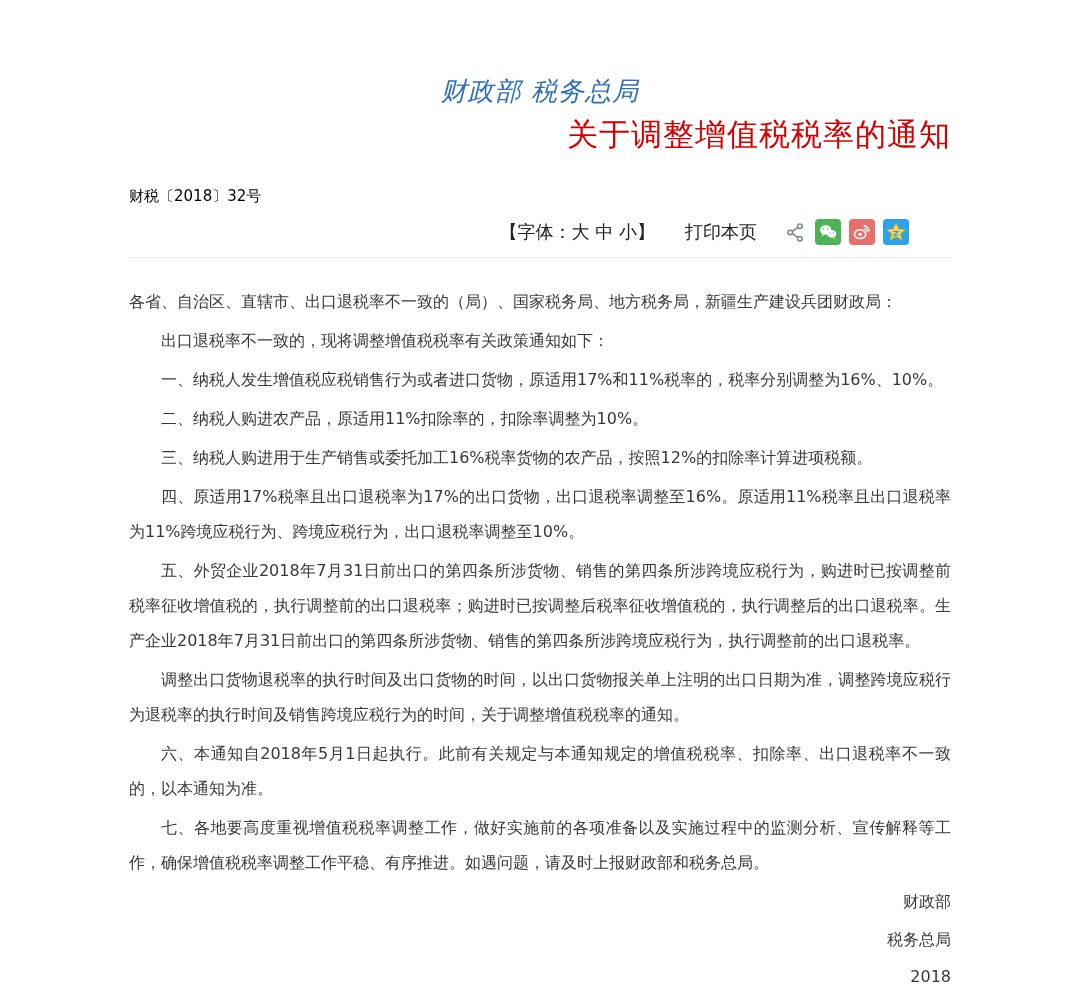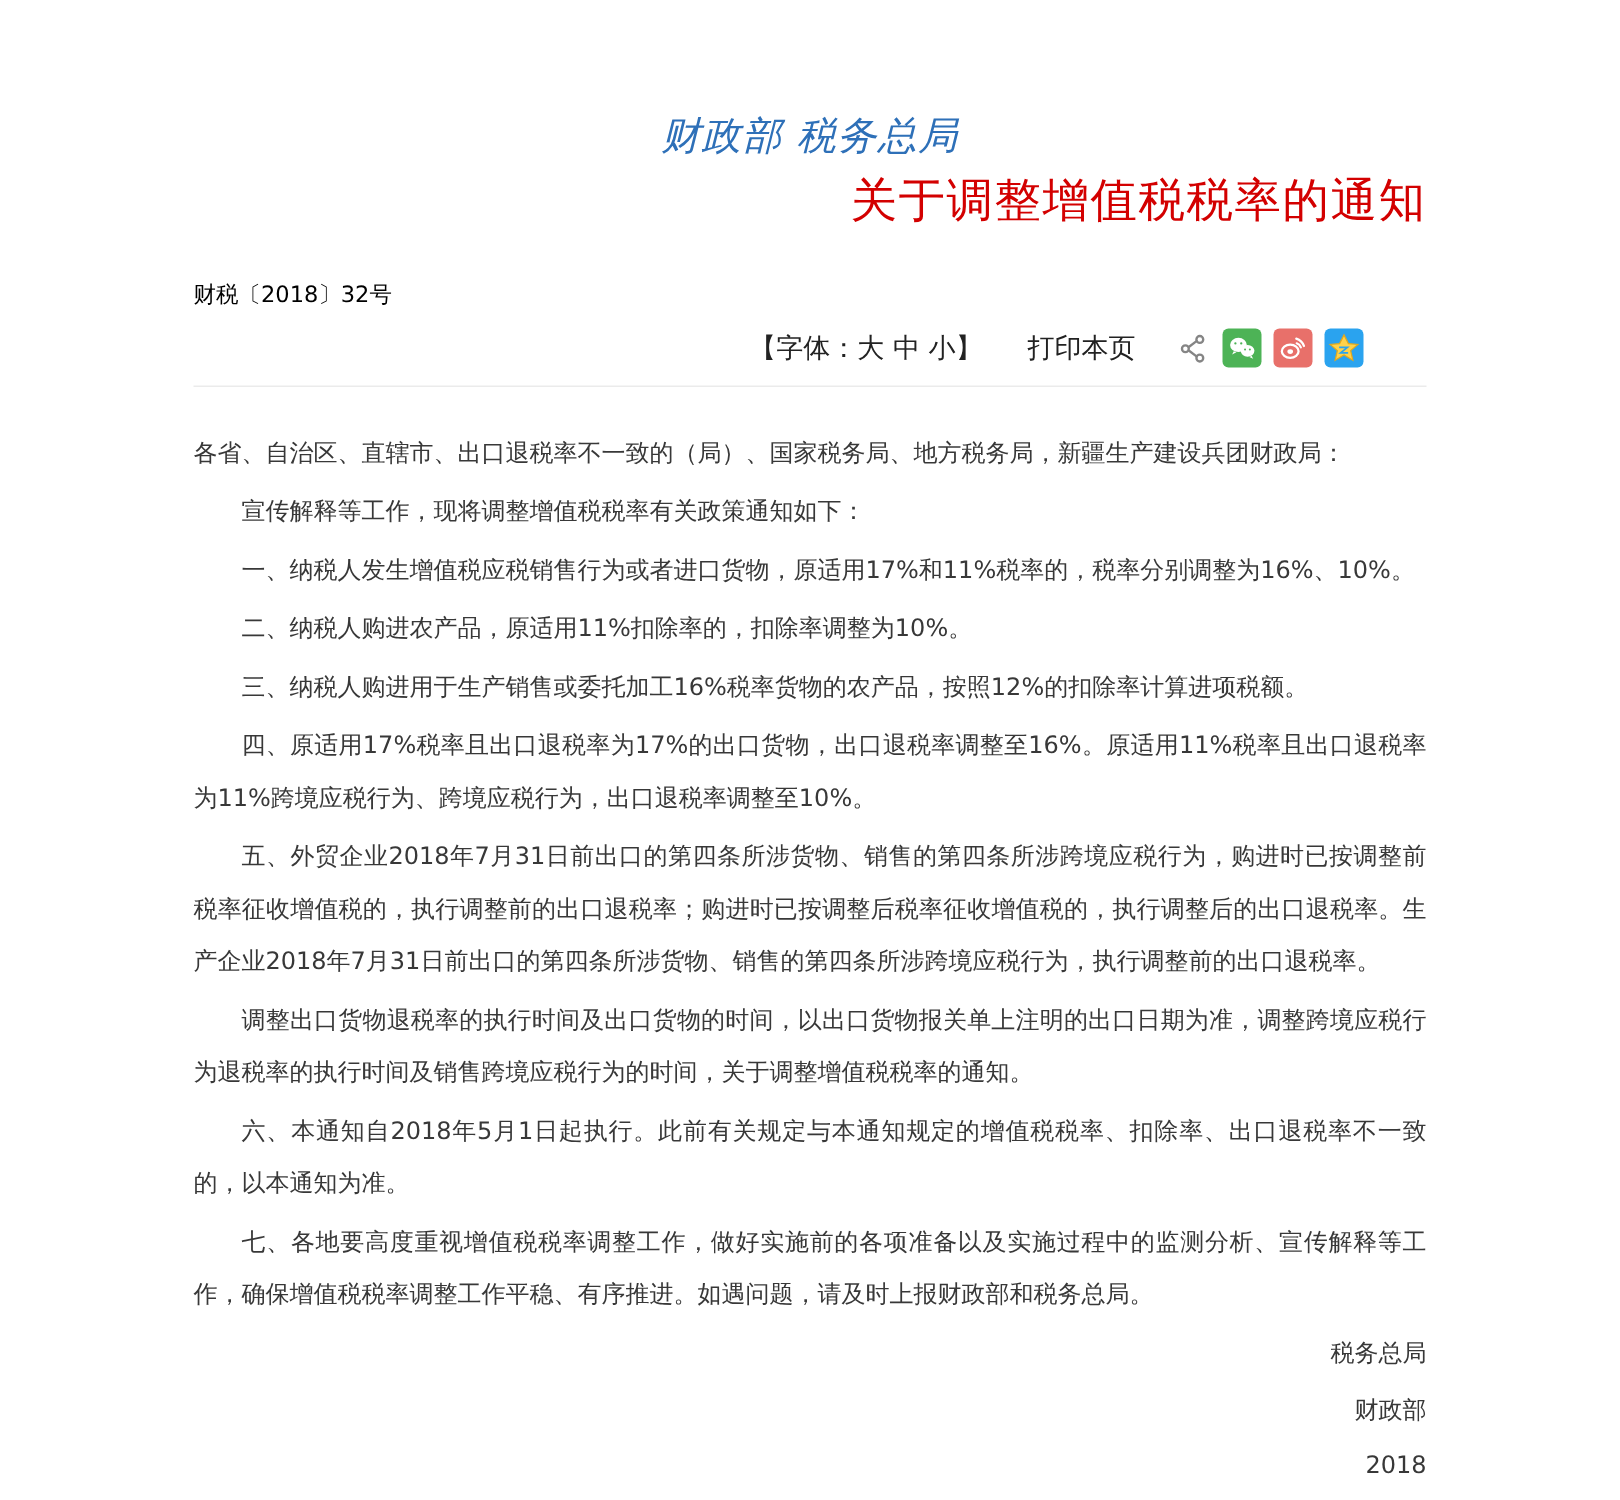--- a/index.html
+++ b/index.html
@@ -148,31 +148,31 @@
           <path d="M9.5 12.5 L15.5 12.5 L10.5 16.5 L16 16.5" stroke="#2aa3ef" stroke-width="1.2" fill="none"></path>
         </svg>
       </span>
     </span>
   </div>
 
   <hr class="divider">
 
   <div class="content">
     <p>各省、自治区、直辖市、出口退税率不一致的（局）、国家税务局、地方税务局，新疆生产建设兵团财政局：</p>
-    <p class="indent">宣传解释等工作，现将调整增值税税率有关政策通知如下：</p>
+    <p class="indent">出口退税率不一致的，现将调整增值税税率有关政策通知如下：</p>
     <p class="indent">一、纳税人发生增值税应税销售行为或者进口货物，原适用17%和11%税率的，税率分别调整为16%、10%。</p>
     <p class="indent">二、纳税人购进农产品，原适用11%扣除率的，扣除率调整为10%。</p>
     <p class="indent">三、纳税人购进用于生产销售或委托加工16%税率货物的农产品，按照12%的扣除率计算进项税额。</p>
     <p class="indent">四、原适用17%税率且出口退税率为17%的出口货物，出口退税率调整至16%。原适用11%税率且出口退税率为11%跨境应税行为、跨境应税行为，出口退税率调整至10%。</p>
     <p class="indent">五、外贸企业2018年7月31日前出口的第四条所涉货物、销售的第四条所涉跨境应税行为，购进时已按调整前税率征收增值税的，执行调整前的出口退税率；购进时已按调整后税率征收增值税的，执行调整后的出口退税率。生产企业2018年7月31日前出口的第四条所涉货物、销售的第四条所涉跨境应税行为，执行调整前的出口退税率。</p>
     <p class="indent">调整出口货物退税率的执行时间及出口货物的时间，以出口货物报关单上注明的出口日期为准，调整跨境应税行为退税率的执行时间及销售跨境应税行为的时间，关于调整增值税税率的通知。</p>
     <p class="indent">六、本通知自2018年5月1日起执行。此前有关规定与本通知规定的增值税税率、扣除率、出口退税率不一致的，以本通知为准。</p>
     <p class="indent">七、各地要高度重视增值税税率调整工作，做好实施前的各项准备以及实施过程中的监测分析、宣传解释等工作，确保增值税税率调整工作平稳、有序推进。如遇问题，请及时上报财政部和税务总局。</p>
 
     <div class="signature">
+      <p>财政部</p>
       <p>税务总局</p>
-      <p>财政部</p>
       <p>2018</p>
       <p>年4月4日</p>
     </div>
   </div>
 
 </div>
 
 </body></html>

